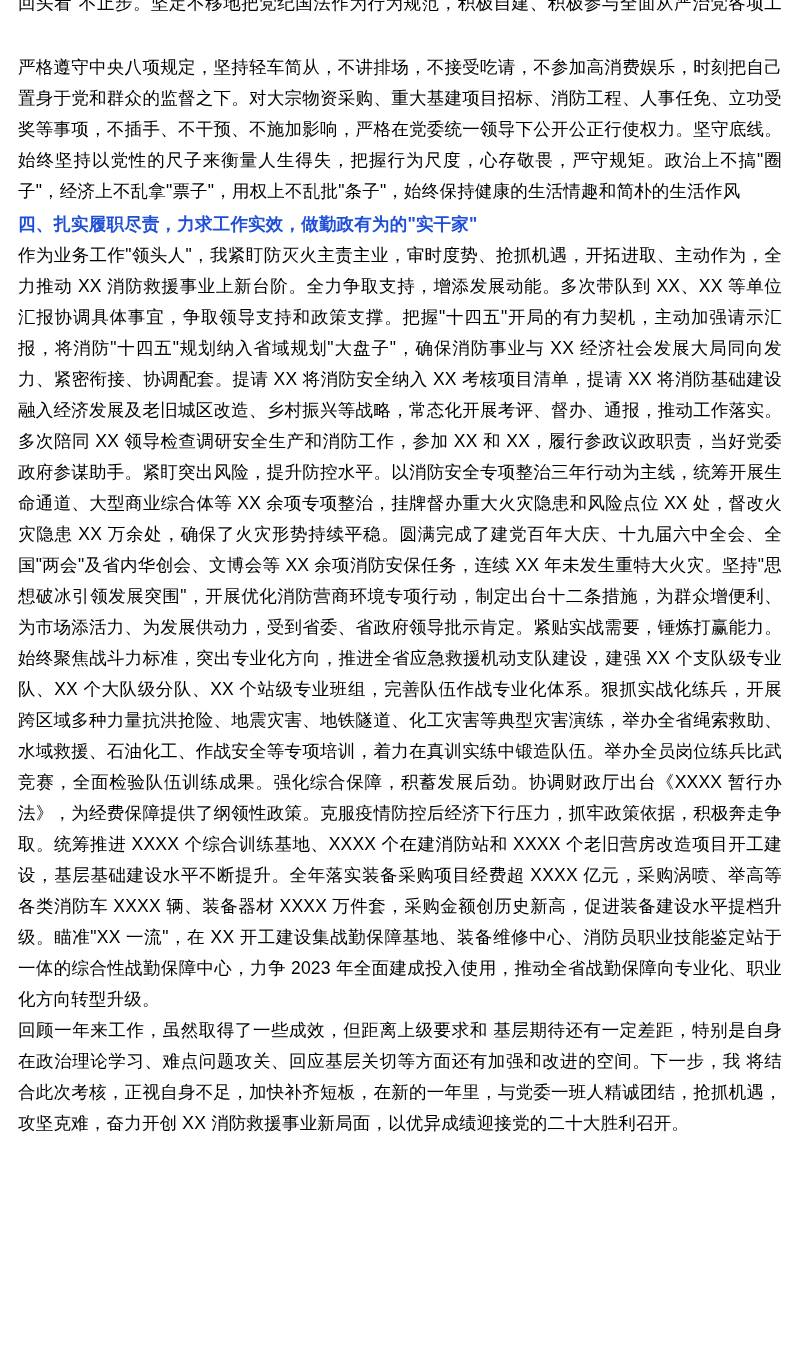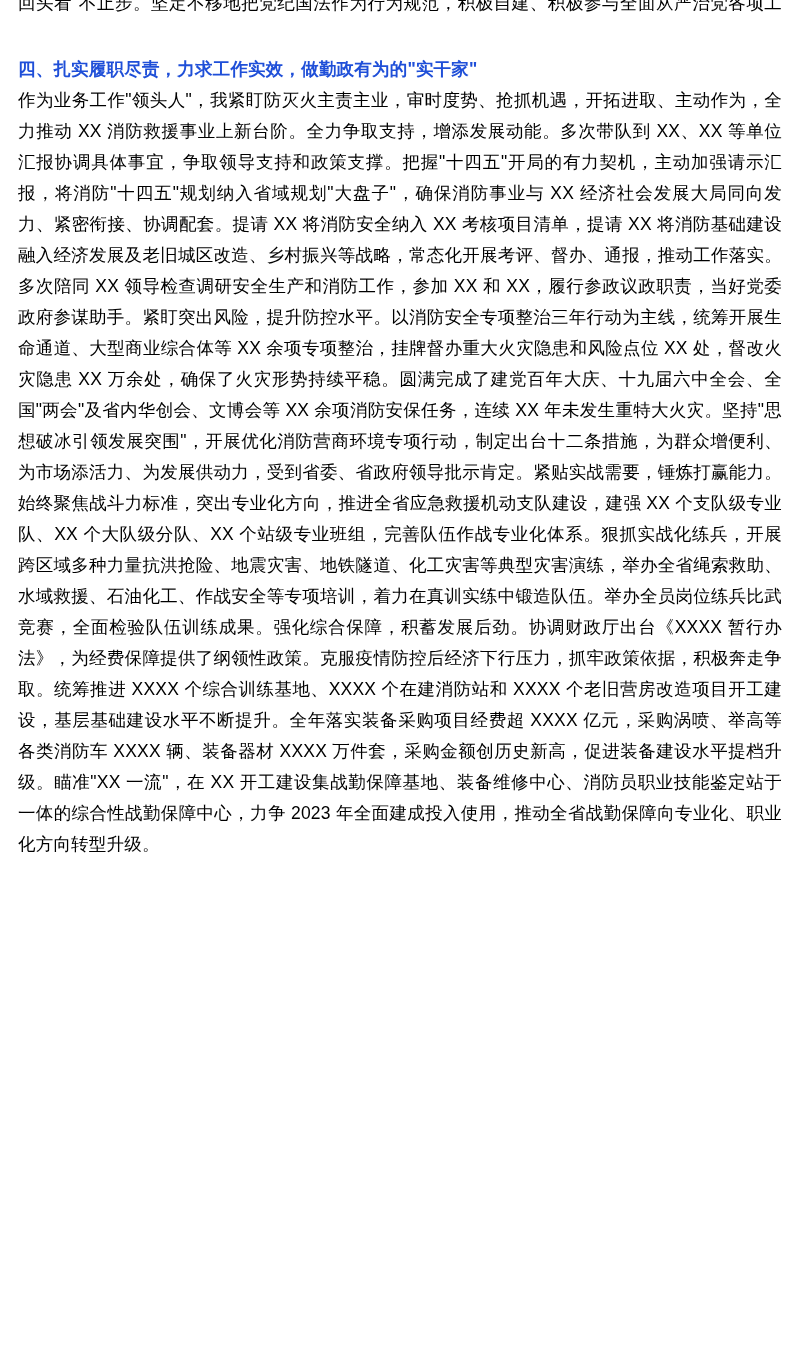--- a/index.html
+++ b/index.html
@@ -57,23 +57,25 @@
 <body>
 
 <div class="page">
 
   <div class="clip-top">
     <p class="body">回头看"不止步。坚定不移地把党纪国法作为行为规范，积极自建、积极参与全面从严治党各项工作。是离红线。时刻遵守党纪法规和准则禁令，带头改进工作作风，到基层和部门调研检查工作，</p>
   </div>
 
   <div class="gap-lg"></div>
 
+  <p class="body">严格遵守中央八项规定，坚持轻车简从，不讲排场，不接受吃请，不参加高消费娱乐，时刻把自己置身于党和群众的监督之下。对大宗物资采购、重大基建项目招标、消防工程、人事任免、立功受奖等事项，不插手、不干预、不施加影响，严格在党委统一领导下公开公正行使权力。坚守底线。始终坚持以党性的尺子来衡量人生得失，把握行为尺度，心存敬畏，严守规矩。政治上不搞"圈子"，经济上不乱拿"票子"，用权上不乱批"条子"，始终保持健康的生活情趣和简朴的生活作风</p>
 
   <div class="gap-sm"></div>
 
   <p class="heading">四、扎实履职尽责，力求工作实效，做勤政有为的"实干家"</p>
 
   <p class="body">作为业务工作"领头人"，我紧盯防灭火主责主业，审时度势、抢抓机遇，开拓进取、主动作为，全力推动 XX 消防救援事业上新台阶。全力争取支持，增添发展动能。多次带队到 XX、XX 等单位汇报协调具体事宜，争取领导支持和政策支撑。把握"十四五"开局的有力契机，主动加强请示汇报，将消防"十四五"规划纳入省域规划"大盘子"，确保消防事业与 XX 经济社会发展大局同向发力、紧密衔接、协调配套。提请 XX 将消防安全纳入 XX 考核项目清单，提请 XX 将消防基础建设融入经济发展及老旧城区改造、乡村振兴等战略，常态化开展考评、督办、通报，推动工作落实。多次陪同 XX 领导检查调研安全生产和消防工作，参加 XX 和 XX，履行参政议政职责，当好党委政府参谋助手。紧盯突出风险，提升防控水平。以消防安全专项整治三年行动为主线，统筹开展生命通道、大型商业综合体等 XX 余项专项整治，挂牌督办重大火灾隐患和风险点位 XX 处，督改火灾隐患 XX 万余处，确保了火灾形势持续平稳。圆满完成了建党百年大庆、十九届六中全会、全国"两会"及省内华创会、文博会等 XX 余项消防安保任务，连续 XX 年未发生重特大火灾。坚持"思想破冰引领发展突围"，开展优化消防营商环境专项行动，制定出台十二条措施，为群众增便利、为市场添活力、为发展供动力，受到省委、省政府领导批示肯定。紧贴实战需要，锤炼打赢能力。始终聚焦战斗力标准，突出专业化方向，推进全省应急救援机动支队建设，建强 XX 个支队级专业队、XX 个大队级分队、XX 个站级专业班组，完善队伍作战专业化体系。狠抓实战化练兵，开展跨区域多种力量抗洪抢险、地震灾害、地铁隧道、化工灾害等典型灾害演练，举办全省绳索救助、水域救援、石油化工、作战安全等专项培训，着力在真训实练中锻造队伍。举办全员岗位练兵比武竞赛，全面检验队伍训练成果。强化综合保障，积蓄发展后劲。协调财政厅出台《XXXX 暂行办法》，为经费保障提供了纲领性政策。克服疫情防控后经济下行压力，抓牢政策依据，积极奔走争取。统筹推进 XXXX 个综合训练基地、XXXX 个在建消防站和 XXXX 个老旧营房改造项目开工建设，基层基础建设水平不断提升。全年落实装备采购项目经费超 XXXX 亿元，采购涡喷、举高等各类消防车 XXXX 辆、装备器材 XXXX 万件套，采购金额创历史新高，促进装备建设水平提档升级。瞄准"XX 一流"，在 XX 开工建设集战勤保障基地、装备维修中心、消防员职业技能鉴定站于一体的综合性战勤保障中心，力争 2023 年全面建成投入使用，推动全省战勤保障向专业化、职业化方向转型升级。</p>
 
+  <p class="body">回顾一年来工作，虽然取得了一些成效，但距离上级要求和 基层期待还有一定差距，特别是自身在政治理论学习、难点问题攻关、回应基层关切等方面还有加强和改进的空间。下一步，我 将结合此次考核，正视自身不足，加快补齐短板，在新的一年里，与党委一班人精诚团结，抢抓机遇，攻坚克难，奋力开创 XX 消防救援事业新局面，以优异成绩迎接党的二十大胜利召开。</p>
 
   <div class="bottom-space"></div>
 
 </div>
 
 </body></html>

